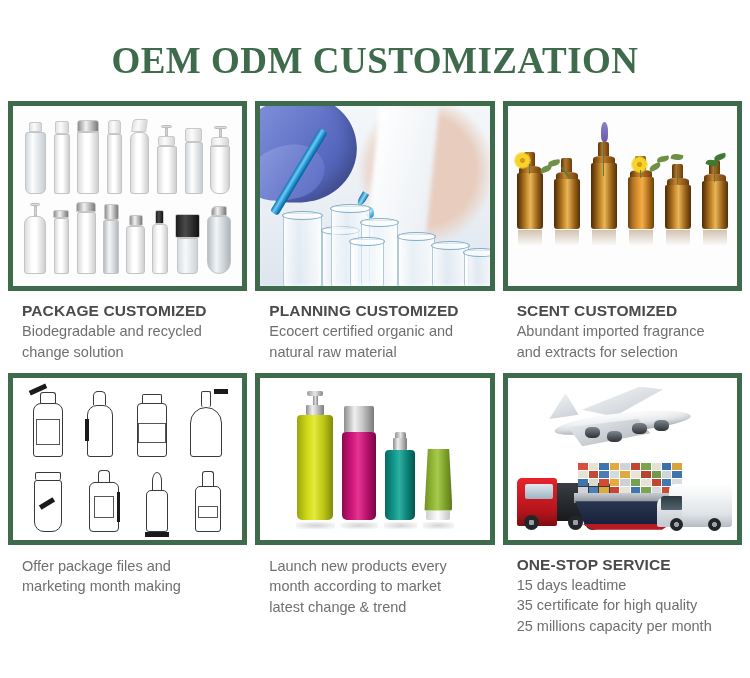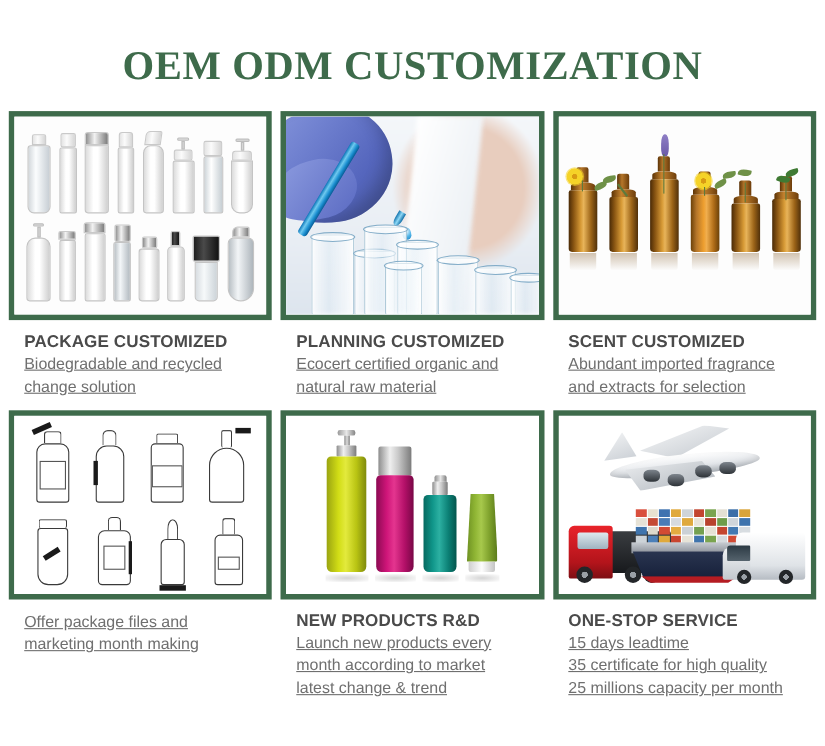--- a/index.html
+++ b/index.html
@@ -55,21 +55,21 @@
     letter-spacing: 0.1px;
     line-height: 1.25;
     white-space: nowrap;
   }
   .cap-body {
     font-size: 14.5px;
     color: #6f6f6f;
     line-height: 1.42;
     margin-top: 1px;
   }
-  .cap-body div { white-space: nowrap; text-decoration: underline; }
+  .cap-body div { white-space: nowrap; }
 
   .row2 .frame { height: 172px; }
   .row2 { margin-top: 10px; }
 
   
   .bottles-white {
     position: absolute; inset: 0;
     display: flex; flex-direction: column;
     justify-content: space-around;
     padding: 10px 8px;
@@ -546,21 +546,20 @@
             </div>
             <div class="cb">
               <div class="cbody c-green" style="width:28px;height:62px;border-radius:3px 3px 2px 2px;clip-path:polygon(12% 0,88% 0,100% 100%,0 100%)"></div>
               <div class="ccap" style="width:24px;height:9px;background:linear-gradient(90deg,#cfcfcf,#fdfdfd,#c4c4c4);border-radius:0 0 2px 2px"></div>
               <div class="shadow"></div>
             </div>
           </div>
         </div>
       </div>
       <div class="caption">
-        <div class="cap-title">NEW PRODUCTS R&amp;D</div>
         <div class="cap-body">
           <div>Launch new products every</div>
           <div>month according to market</div>
           <div>latest change &amp; trend</div>
         </div>
       </div>
     </div>
 
     <div class="cell">
       <div class="frame">

